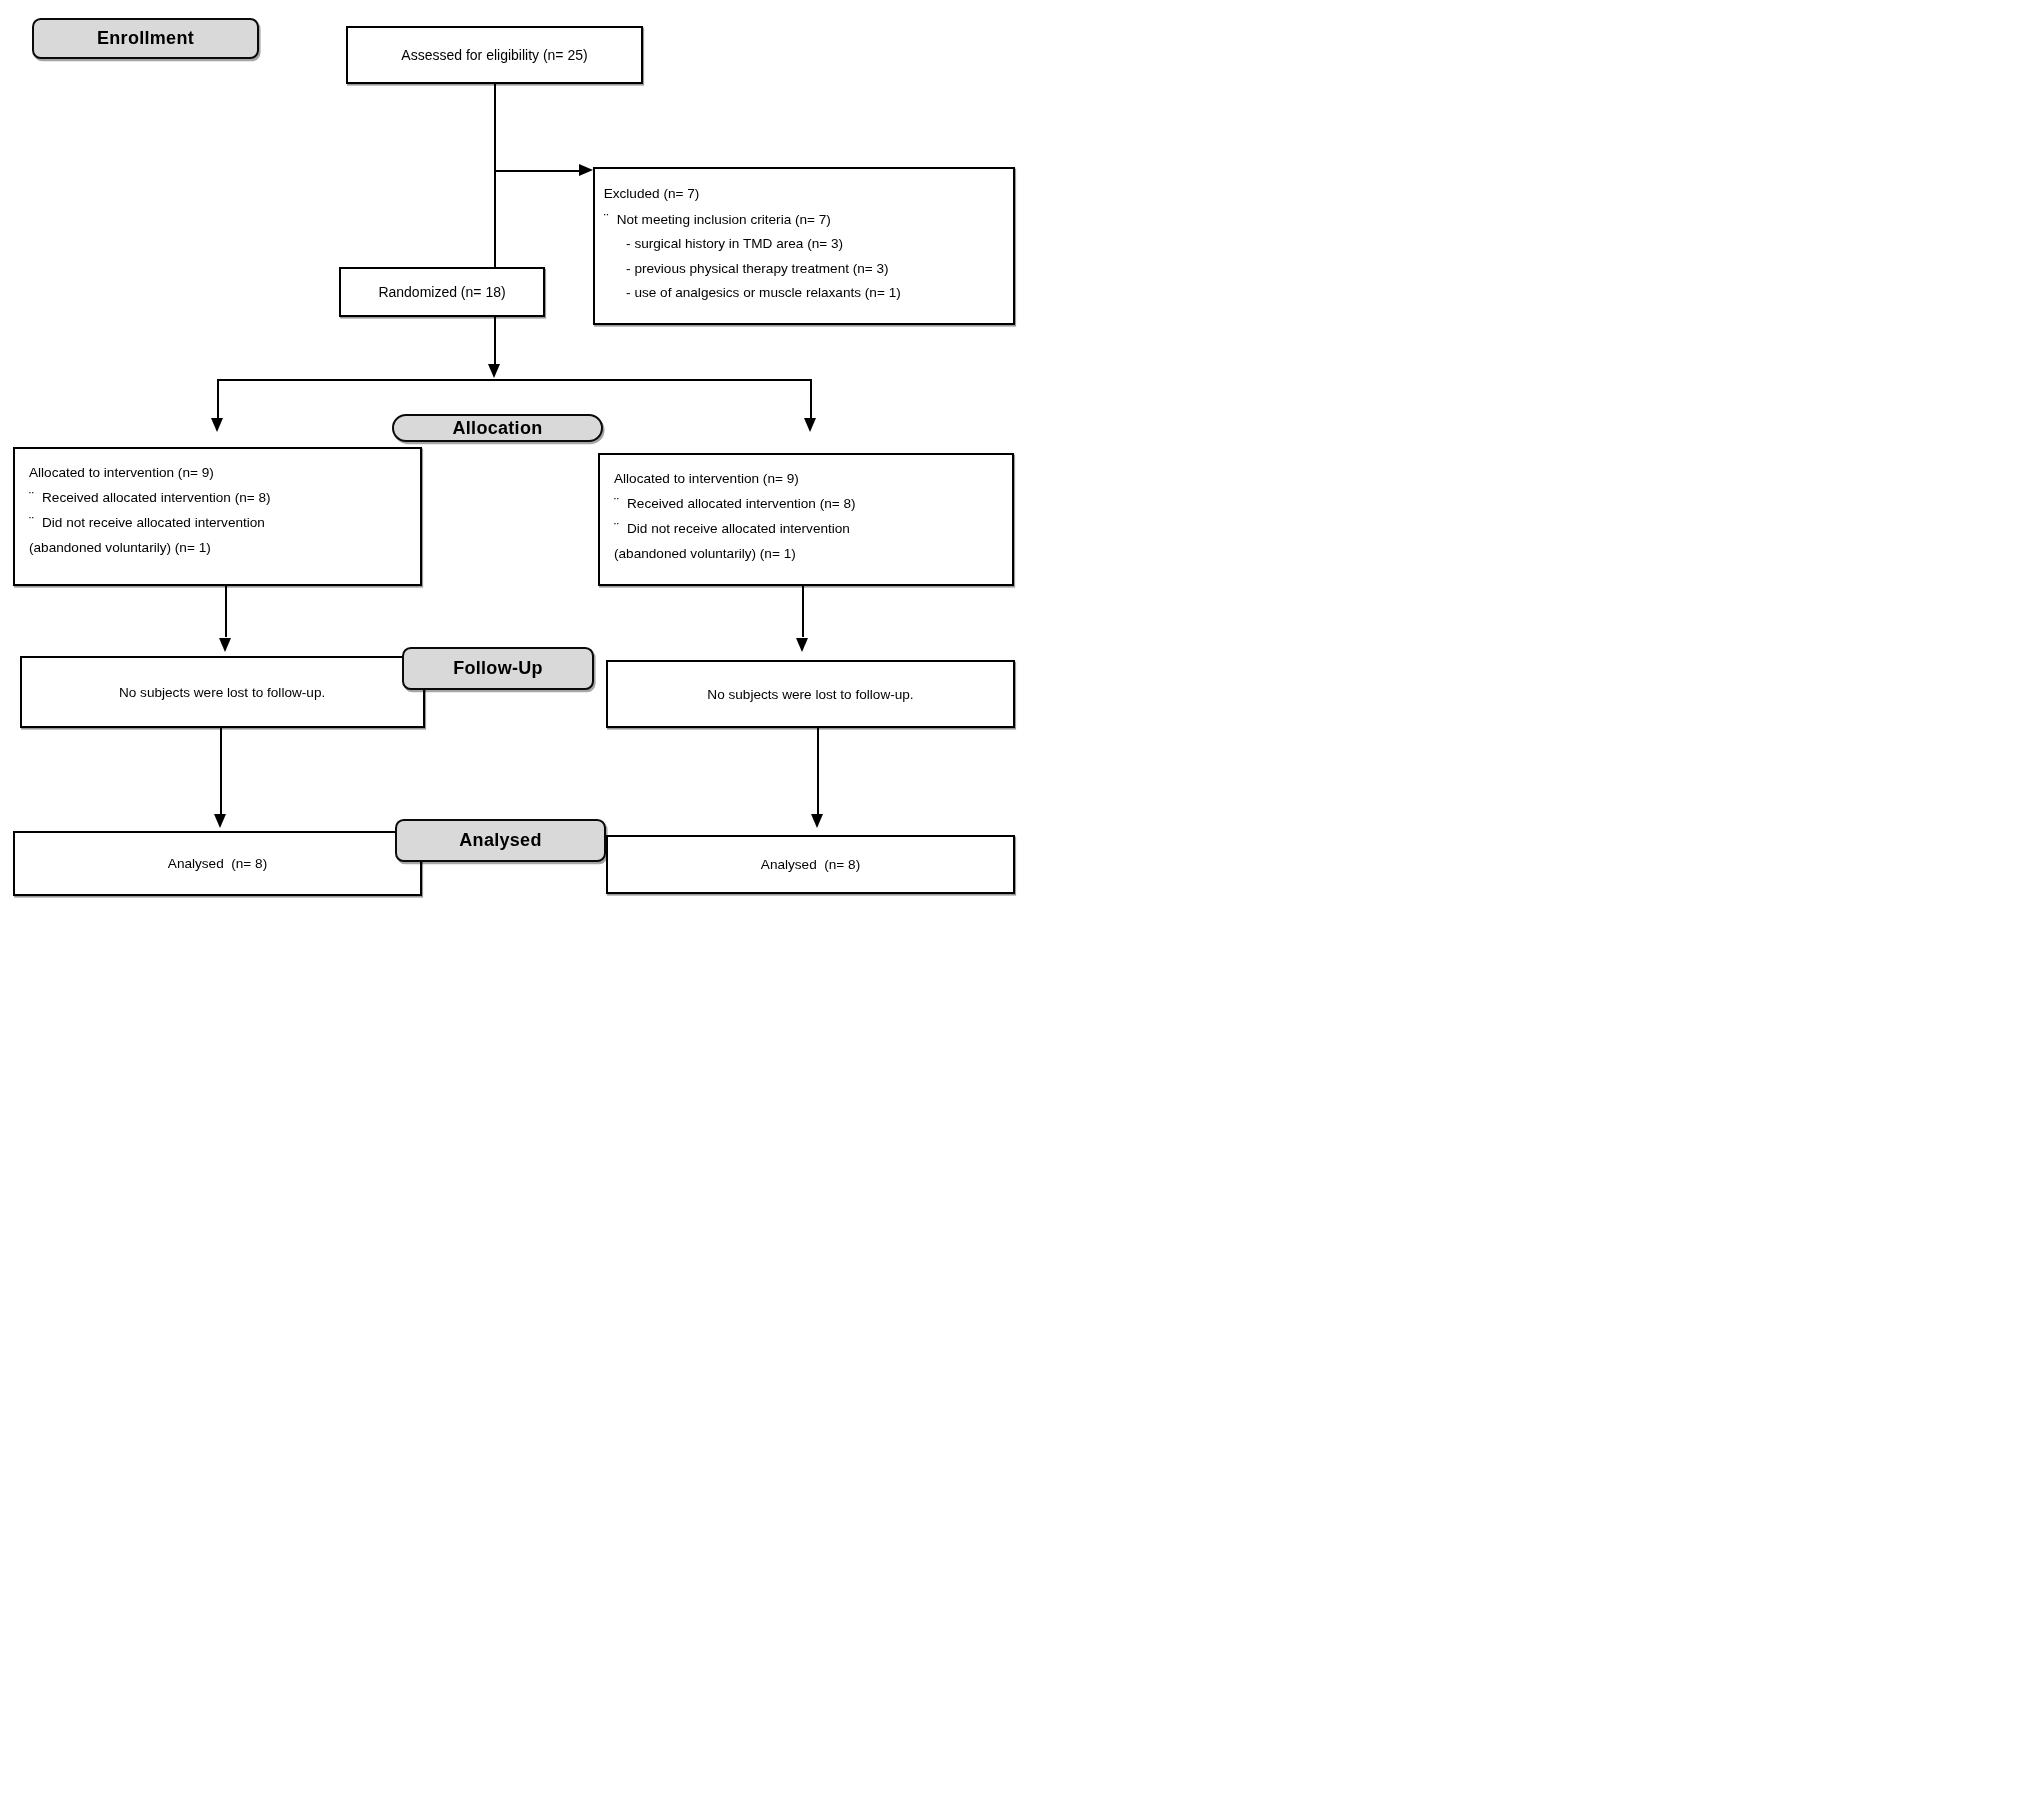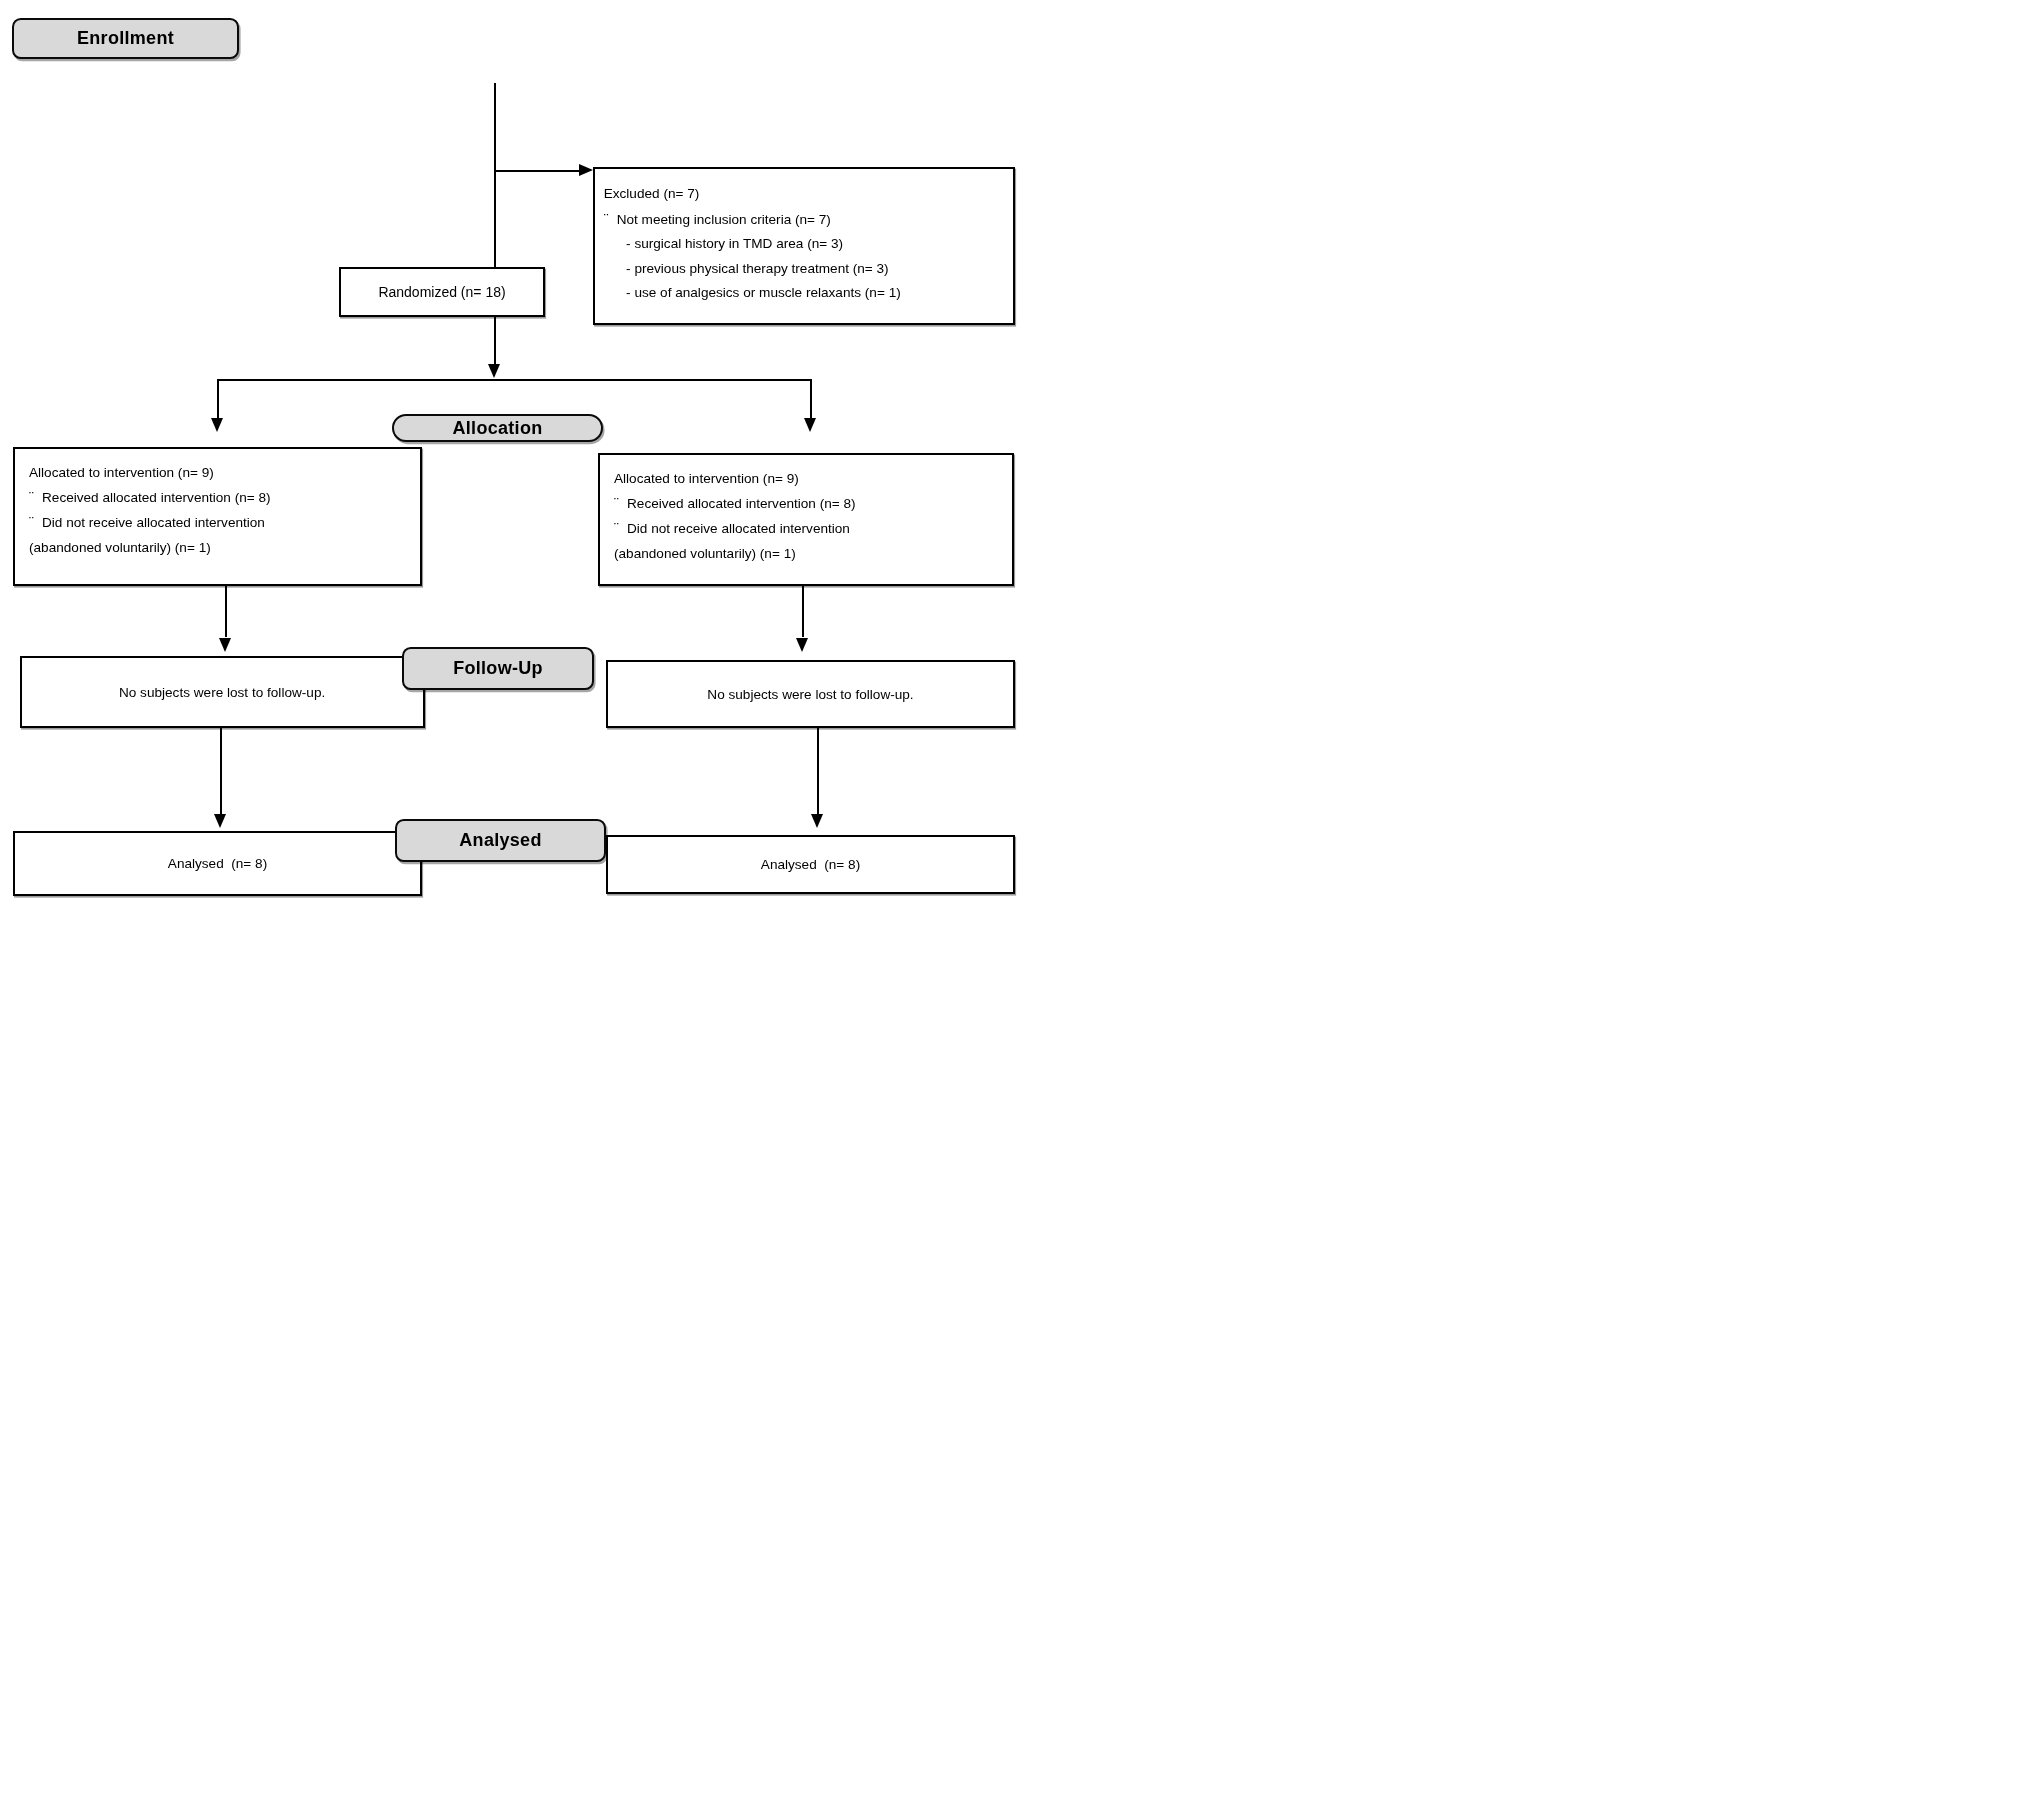--- a/index.html
+++ b/index.html
@@ -69,36 +69,39 @@
 
   <div class="vline" style="left:802px; top:585px; height:52px;"></div>
   <div class="arr-d" style="left:796px; top:638px;"></div>
 
   <div class="vline" style="left:220px; top:728px; height:86px;"></div>
   <div class="arr-d" style="left:214px; top:814px;"></div>
 
   <div class="vline" style="left:817px; top:728px; height:86px;"></div>
   <div class="arr-d" style="left:811px; top:814px;"></div>
 
-  <div class="stage" style="left:12px; top:17.5px; width:227px; height:41px;">
+  <div class="stage" style="left:32px; top:17.5px; width:227px; height:41px;">
     <span>Enrollment</span>
   </div>
 
   <div class="stage" style="left:392px; top:414px; width:211px; height:28px;border-radius:14px;">
     <span>Allocation</span>
   </div>
 
   <div class="stage" style="left:402px; top:647px; width:192px; height:43px;">
     <span>Follow-Up</span>
   </div>
 
   <div class="stage" style="left:395px; top:819px; width:211px; height:43px;">
     <span>Analysed</span>
   </div>
 
+  <div class="box centered" style="left:346px; top:26px; width:297px; height:58px;">
+    <span>Assessed for eligibility (n= 25)</span>
+  </div>
 
   <div class="box exc-pad" style="left:593px; top:159px; width:422px; height:158px;">
     <div>Excluded (n= 7)</div>
     <div>
       <span class="blt">¨</span><span>Not meeting inclusion criteria (n= 7)</span>
     </div>
     <div class="sub">- surgical history in TMD area (n= 3)</div>
     <div class="sub">- previous physical therapy treatment (n= 3)</div>
     <div class="sub">- use of analgesics or muscle relaxants (n= 1)</div>
   </div>

